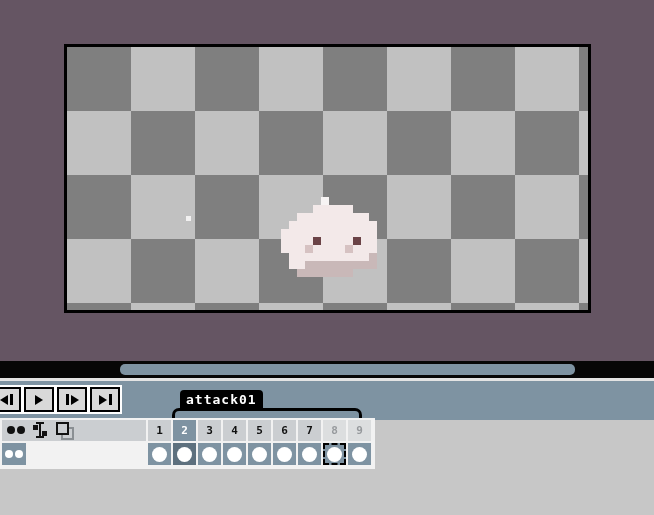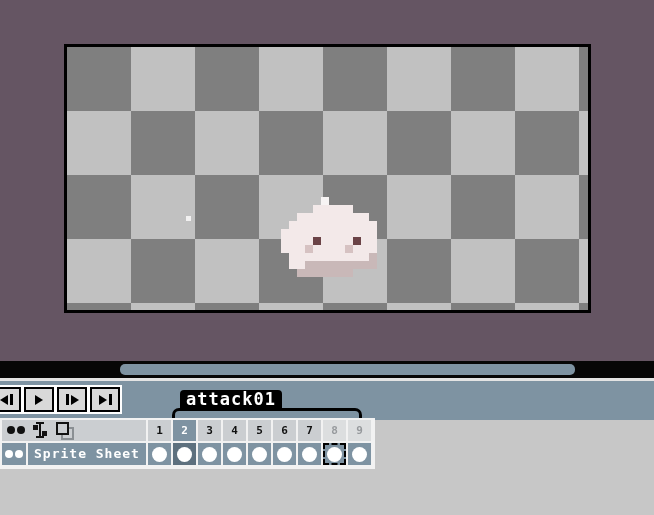--- a/index.html
+++ b/index.html
@@ -25,21 +25,21 @@
   .slate-band{position:absolute;left:0;top:0;width:654px;height:39px;background:#7e93a2;}
 
   .pb-row{position:absolute;left:-9px;top:6px;display:flex;gap:3px;}
   .pbtn{width:26px;height:21px;background:#d9d9d9;border:2px solid #000;box-shadow:0 0 0 2px #fff;
         display:flex;align-items:center;justify-content:center;gap:2px;}
   .tri-right{width:0;height:0;border-left:8px solid #000;border-top:5px solid transparent;border-bottom:5px solid transparent;}
   .tri-left{width:0;height:0;border-right:8px solid #000;border-top:5px solid transparent;border-bottom:5px solid transparent;}
   .bar{width:3px;height:11px;background:#000;}
 
   .tag{position:absolute;left:180px;top:9px;height:15px;background:#000;color:#fff;
-       font-size:17px;font-weight:bold;letter-spacing:1px;line-height:15px;padding:2px 6px;
+       font-size:13px;font-weight:bold;letter-spacing:1px;line-height:15px;padding:2px 6px;
        border-radius:4px 4px 0 0;}
   .bracket{position:absolute;left:172px;top:27px;width:184px;height:8px;
            border-top:3px solid #000;border-left:3px solid #000;border-right:3px solid #000;
            border-radius:7px 7px 0 0;}
 
   .rows-backdrop{position:absolute;left:0;top:37px;width:375px;height:51px;background:#f2f2f2;}
 
   .hdr-leftbox{position:absolute;left:2px;top:39px;width:144px;height:21px;background:#cbced1;}
   .icon-dots{position:absolute;top:6px;display:flex;gap:2px;}
   .dot-b{width:8px;height:8px;border-radius:50%;background:#111;}
@@ -228,21 +228,20 @@
         <div class="fcell" style="left: 273px;">6</div>
         <div class="fcell" style="left: 298px;">7</div>
         <div class="fcell ghost" style="left: 323px;">8</div>
         <div class="fcell ghost" style="left: 348px;">9</div>
       </div>
 
     <div class="vis-cell">
       <span class="dot-w"></span>
       <span class="dot-w"></span>
     </div>
-    <div class="layer-cell">Sprite Sheet</div>
     <div>
         <div class="ccell" style="left: 148px;">
           <div class="cel-dot"></div>
         </div>
         <div class="ccell current" style="left: 173px;">
           <div class="cel-dot"></div>
         </div>
         <div class="ccell" style="left: 198px;">
           <div class="cel-dot"></div>
         </div>

